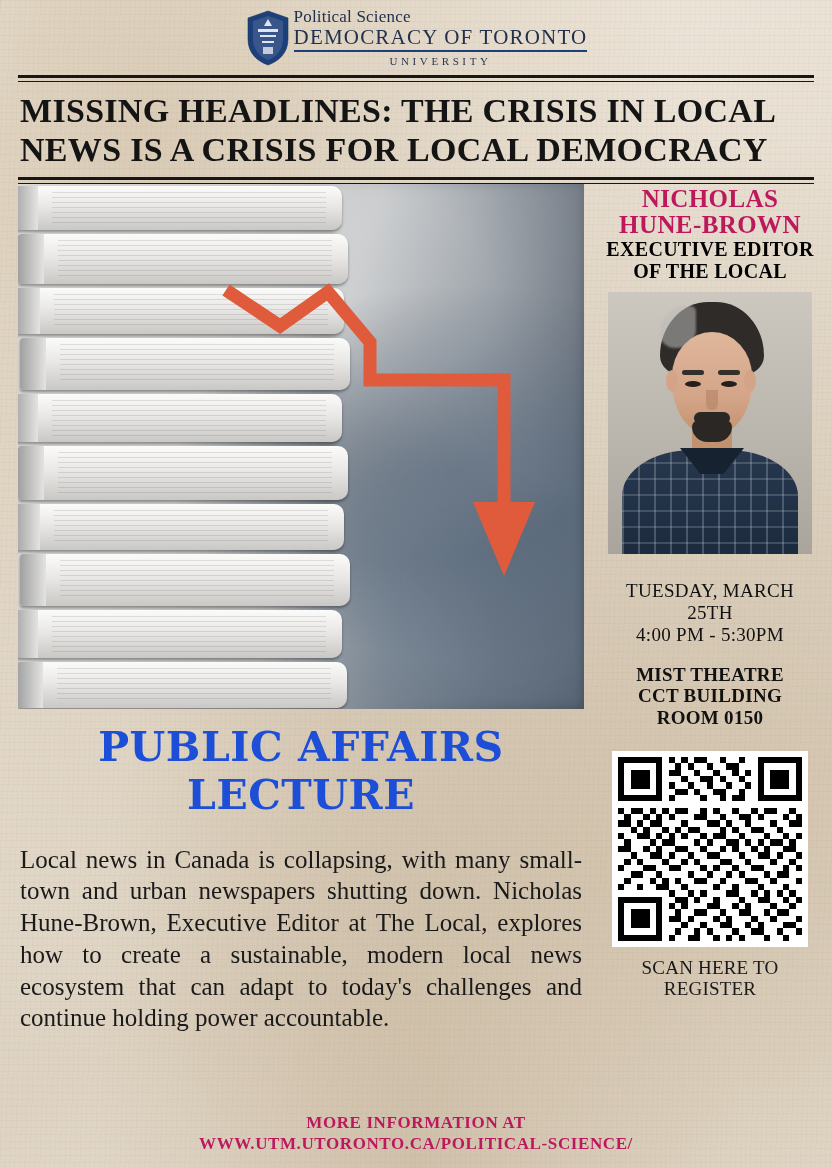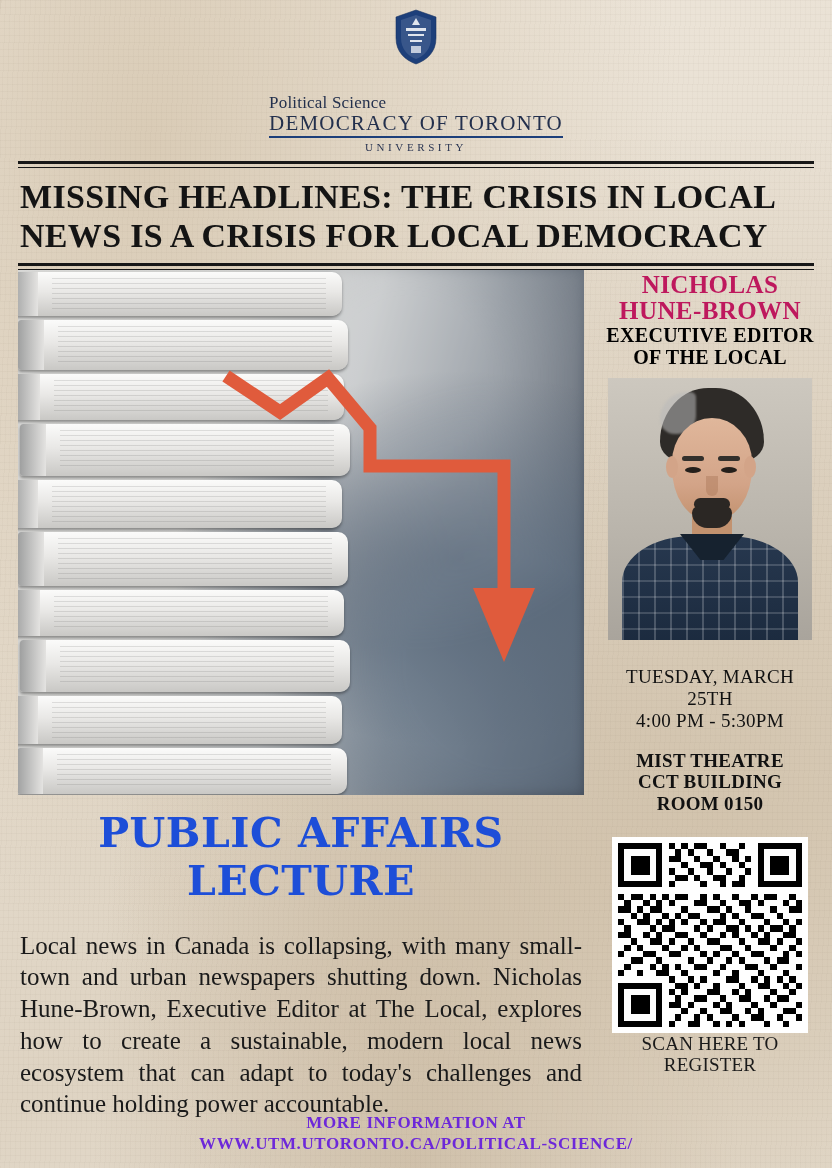--- a/index.html
+++ b/index.html
@@ -42,22 +42,21 @@
     width: 832px;
     height: 1168px;
   }
 
   
   .header {
     padding-top: 8px;
     display: flex;
     align-items: center;
     justify-content: center;
-    gap: 28px;
-    flex-direction: column;
+    gap: 3px;
   }
   .crest {
     width: 46px;
     height: 58px;
     position: relative;
     flex: none;
   }
   .crest svg { display: block; }
   .uoft-text {
     text-align: left;
@@ -361,35 +360,36 @@
   }
   .qr {
     width: 100%;
     height: 100%;
     display: block;
   }
   .scan {
     font-size: 19px;
     line-height: 1.12;
     color: #1a1a1a;
+    margin-top: 10px;
     text-transform: uppercase;
     letter-spacing: .2px;
   }
 
   
   .footer {
     position: absolute;
     left: 0; right: 0;
     bottom: 14px;
     text-align: center;
     font-weight: bold;
     font-size: 17px;
     line-height: 1.25;
     letter-spacing: .6px;
-    color: #6d28d9;
+    color: #be185d;
     text-transform: uppercase;
   }
 </style>
 </head>
 <body>
 
 <div class="paper"></div>
 
 <div class="content">
 

